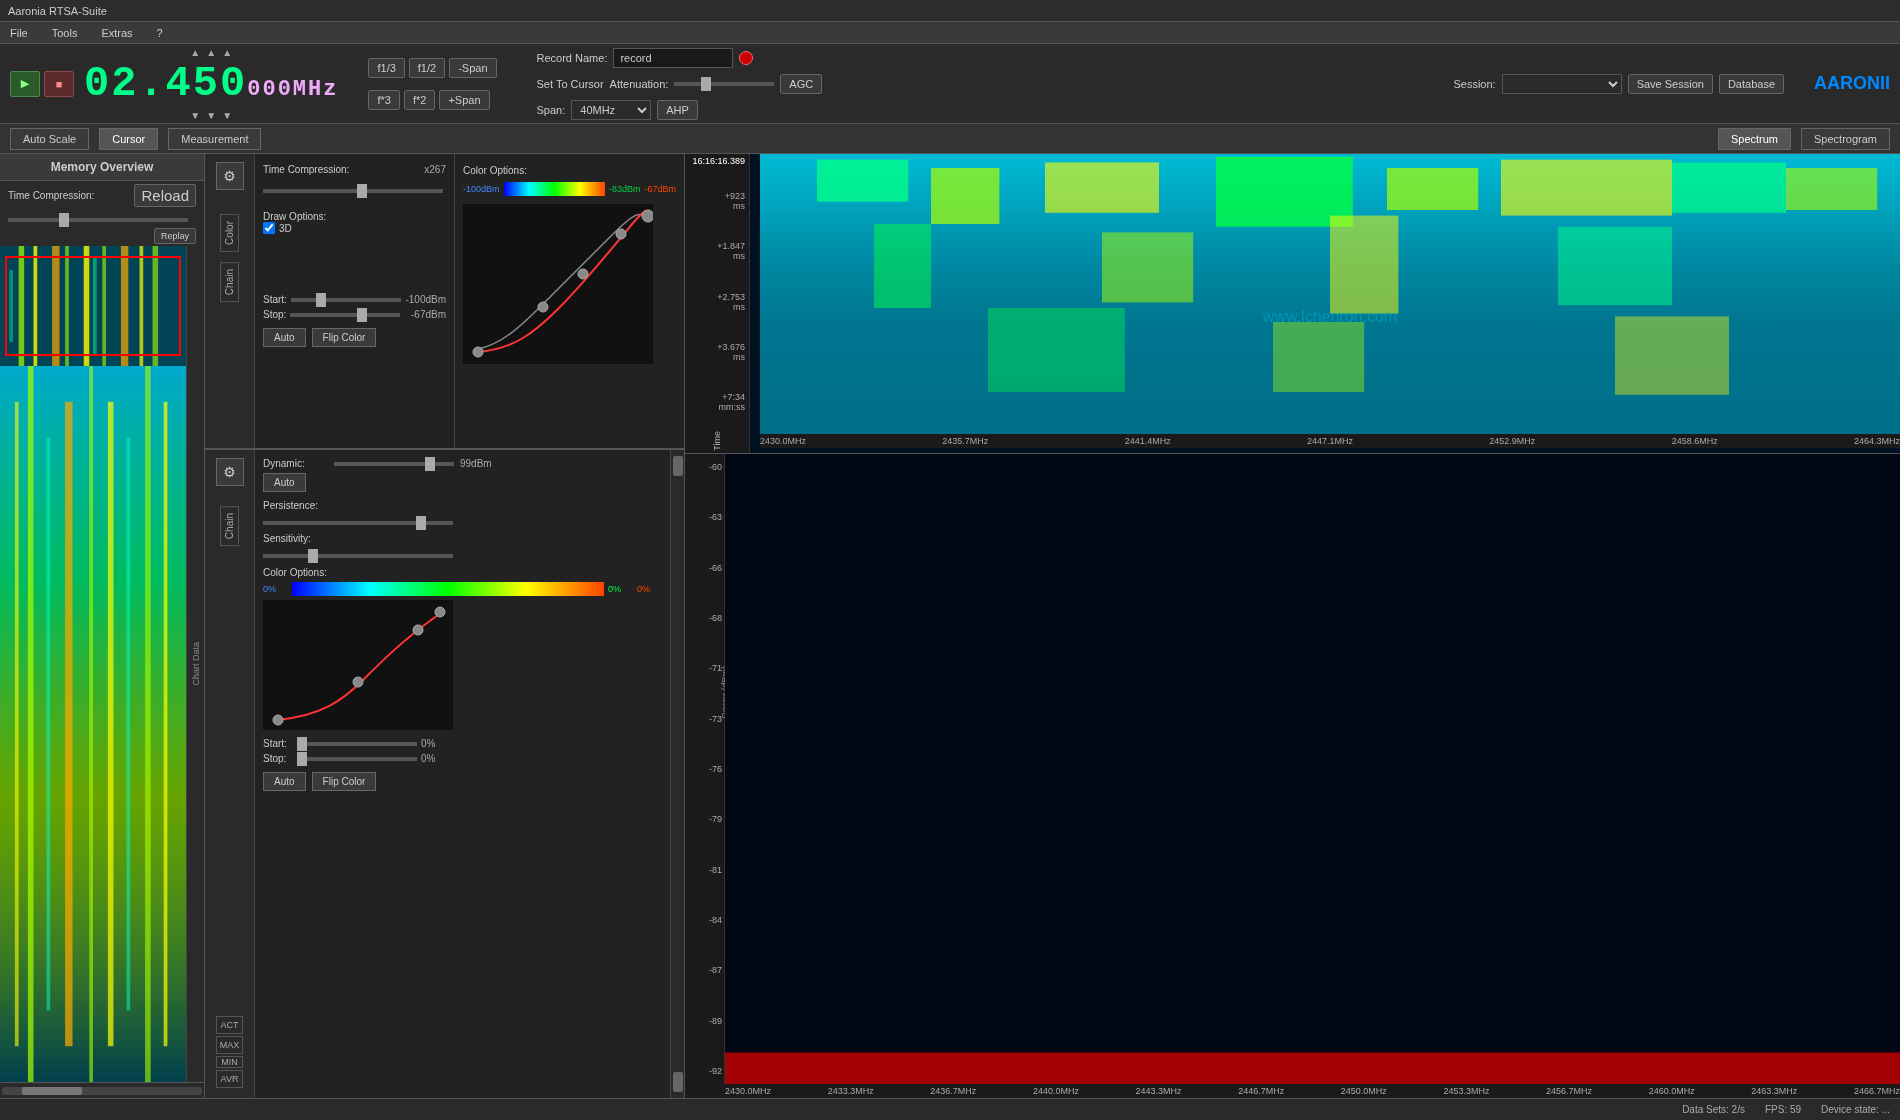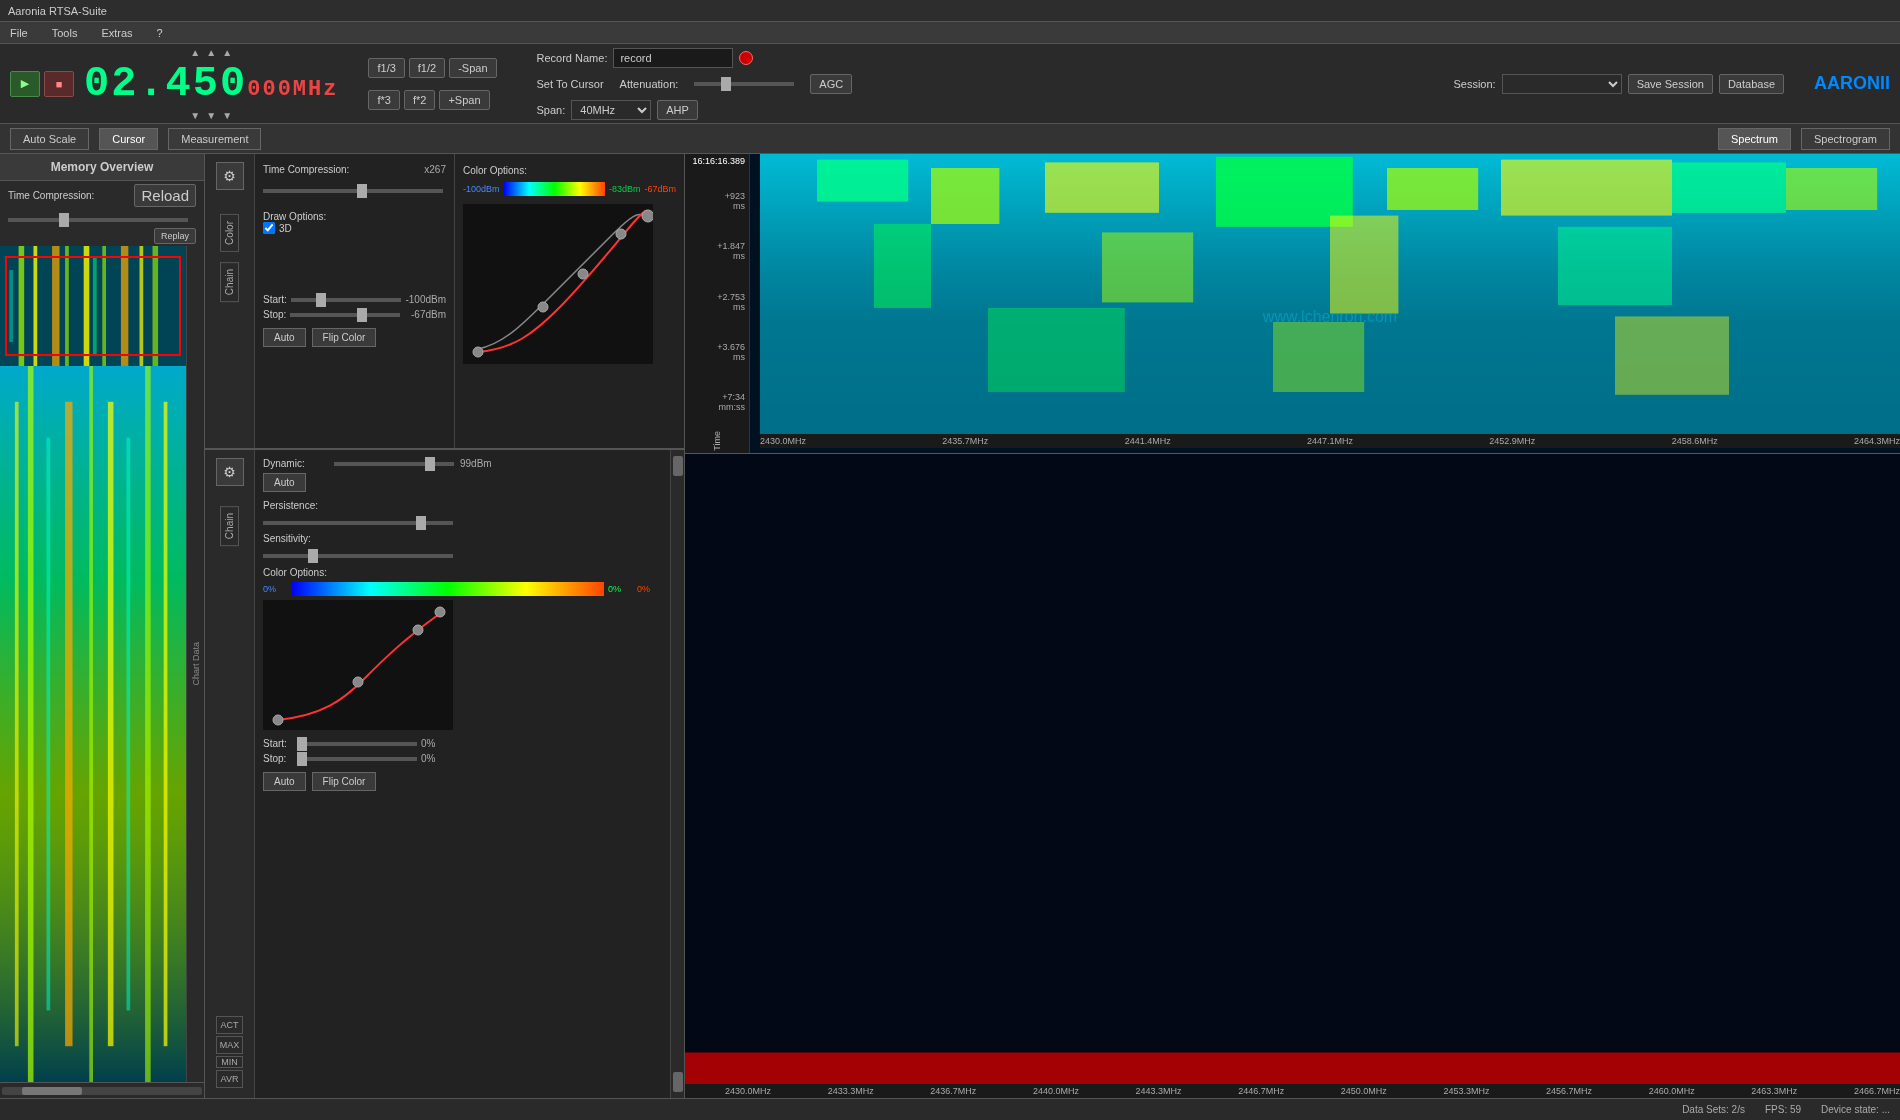--- a/index.html
+++ b/index.html
@@ -91,21 +91,21 @@
     <button class="btn-red" style="width:30px; height:26px;">■</button>
   </div>
 
   <div style="display:flex; flex-direction:column; align-items:center; gap:2px;">
     <div style="display:flex; gap:6px;">
       <span style="cursor:pointer; color:#aaa; font-size:10px;">▲</span>
       <span style="cursor:pointer; color:#aaa; font-size:10px;">▲</span>
       <span style="cursor:pointer; color:#aaa; font-size:10px;">▲</span>
     </div>
     <div class="freq-display">
-      <span>02.450</span><span style="font-size:22px; color:#ef4444;">000MHz</span>
+      <span>02.450</span><span style="font-size:22px; color:#f0abfc;">000MHz</span>
     </div>
     <div style="display:flex; gap:6px;">
       <span style="cursor:pointer; color:#aaa; font-size:10px;">▼</span>
       <span style="cursor:pointer; color:#aaa; font-size:10px;">▼</span>
       <span style="cursor:pointer; color:#aaa; font-size:10px;">▼</span>
     </div>
   </div>
 
   <div style="display:flex; flex-direction:column; gap:12px; margin-left:20px;">
     <div style="display:flex; gap:4px; align-items:center;">
@@ -119,21 +119,21 @@
       <button class="btn-gray">+Span</button>
     </div>
   </div>
 
   <div style="display:flex; flex-direction:column; gap:6px; margin-left:30px;">
     <div style="display:flex; align-items:center; gap:6px;">
       <span>Record Name:</span>
       <input type="text" style="width: 120px;" value="record">
       <div style="width:14px; height:14px; background:#cc0000; border-radius:50%; border:1px solid #ff6666;"></div>
     </div>
-    <div style="display:flex; align-items:center; gap:16px;">
+    <div style="display:flex; align-items:center; gap:6px;">
       <span>Set To Cursor</span>
       <span>Attenuation:</span>
       <input type="range" min="0" max="100" value="30" style="width: 100px;">
       <button class="btn-gray">AGC</button>
     </div>
     <div style="display:flex; align-items:center; gap:6px;">
       <span>Span:</span>
       <select style="width:80px;">
         <option>40MHz</option><option>1MHz</option><option>5MHz</option><option>10MHz</option><option>20MHz</option><option>80MHz</option>
       </select>
@@ -458,20 +458,36 @@
           <span>2452.9MHz</span>
           <span>2458.6MHz</span>
           <span>2464.3MHz</span>
         </div>
       </div>
     </div>
 
     <div id="spectrum-area" style="flex:1; display:flex; flex-direction:column; position:relative;">
       <div style="flex:1; display:flex;">
 
+        <div style="width:40px; background:#1a1a1a; border-right:1px solid #333; display:flex; flex-direction:column; justify-content:space-between; padding:8px 2px; font-size:9px; color:#aaa; text-align:right; position:relative;">
+          <div style="position:absolute; left:0; top:40%; transform:translateY(-50%) rotate(-90deg); width:80px; font-size:9px; color:#888; white-space:nowrap;">Power (dBm)</div>
+          <span>-60</span>
+          <span>-63</span>
+          <span>-66</span>
+          <span>-68</span>
+          <span>-71</span>
+          <span>-73</span>
+          <span>-76</span>
+          <span>-79</span>
+          <span>-81</span>
+          <span>-84</span>
+          <span>-87</span>
+          <span>-89</span>
+          <span>-92</span>
+        </div>
 
         <div style="flex:1; position:relative; background:#0a0a0a;">
           <svg width="100%" height="100%" style="display:block;">
             <defs>
               <linearGradient id="specFill" x1="0" y1="0" x2="0" y2="1">
                 <stop offset="0%" stop-color="#0044ff" stop-opacity="1"></stop>
                 <stop offset="70%" stop-color="#0022aa" stop-opacity="1"></stop>
                 <stop offset="100%" stop-color="#ff0000" stop-opacity="1"></stop>
               </linearGradient>
             </defs>

